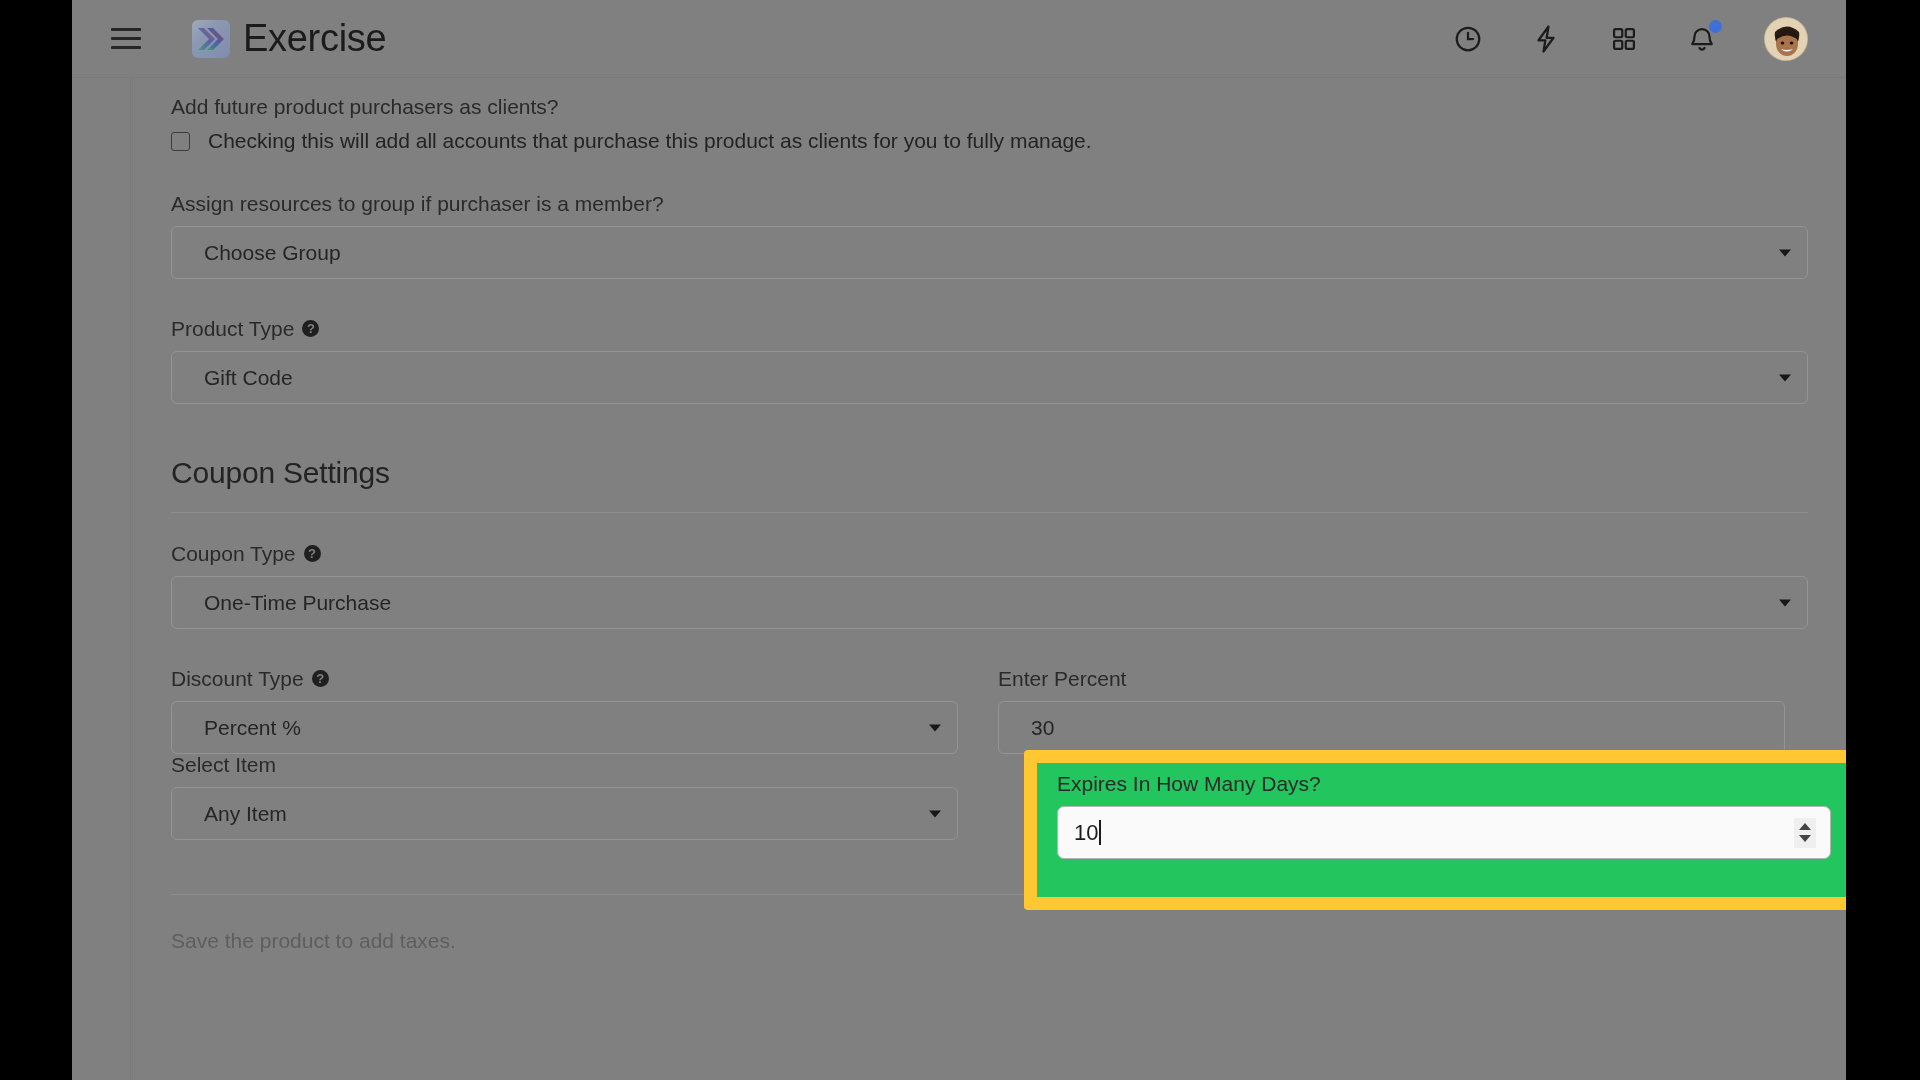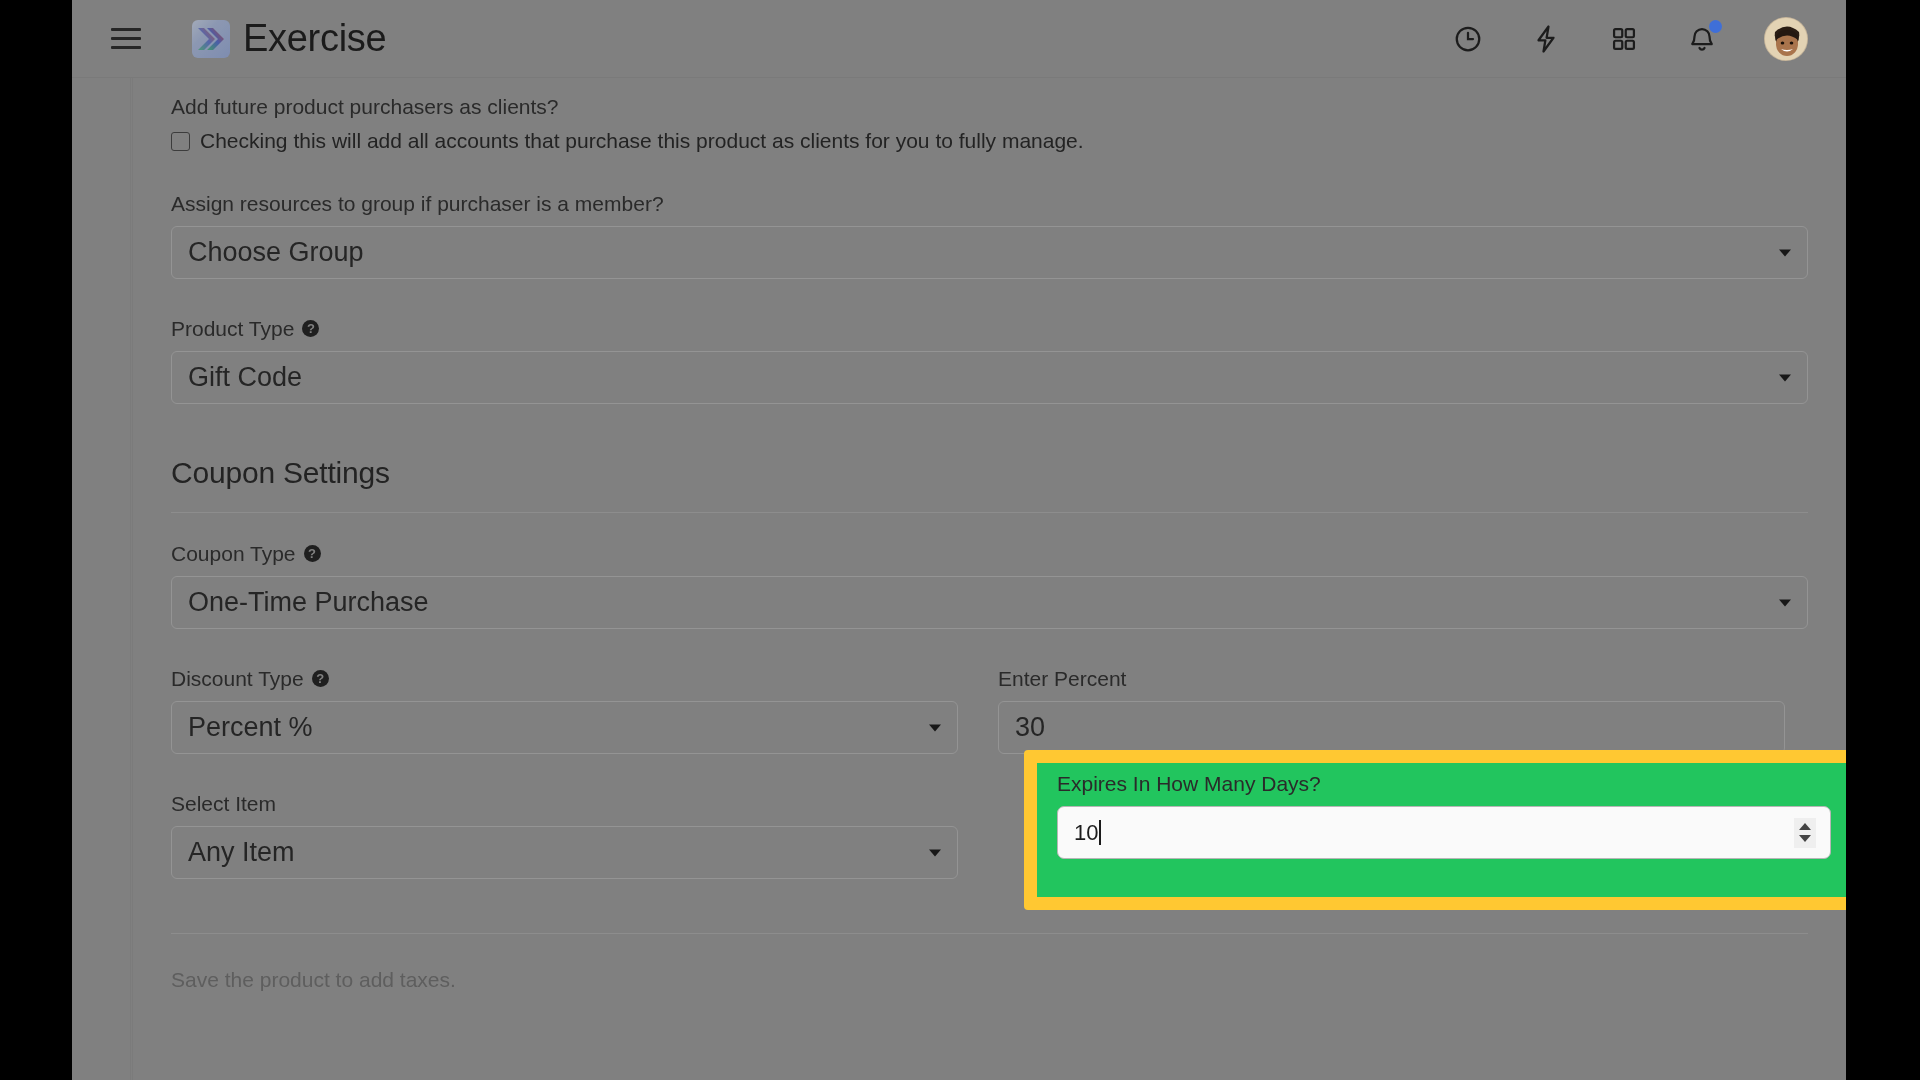--- a/index.html
+++ b/index.html
@@ -140,41 +140,41 @@
     flex: 0 0 auto;
   }
 
   .control {
     height: 53px;
     border: 1px solid #949494;
     border-radius: 6px;
     background: transparent;
     display: flex;
     align-items: center;
-    padding: 0 16px;
-    font-size: 27px;
+    padding: 0 32px;
+    font-size: 21px;
     color: #252525;
     position: relative;
     cursor: pointer;
   }
   .control .caret {
     position: absolute;
     right: 16px; top: 50%;
     transform: translateY(-50%);
     width: 0; height: 0;
     border-left: 6px solid transparent;
     border-right: 6px solid transparent;
     border-top: 7px solid #181818;
   }
 
   
   .checkbox-row {
     display: flex;
     align-items: center;
-    gap: 10px;
+    gap: 18px;
     margin-top: 2px;
   }
   .checkbox-box {
     width: 19px; height: 19px;
     border: 1.5px solid #3c3c3c;
     border-radius: 3px;
     background: transparent;
     flex: 0 0 auto;
     cursor: pointer;
   }
@@ -402,21 +402,21 @@
             </div>
           </div>
           <div class="col">
             <div class="field-label">Enter Percent</div>
             <div class="control">
               <span>30</span>
             </div>
           </div>
         </div>
 
-        <div class="two-col" style="margin-top:39px;">
+        <div class="two-col" style="">
           <div class="col">
             <div class="field-label">Select Item</div>
             <div class="control">
               <span>Any Item</span>
               <span class="caret"></span>
             </div>
           </div>
           <div class="col"></div>
         </div>
 

